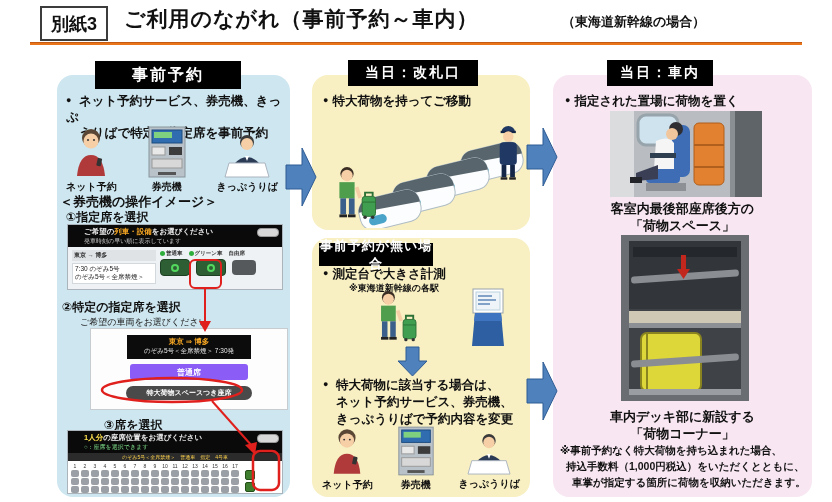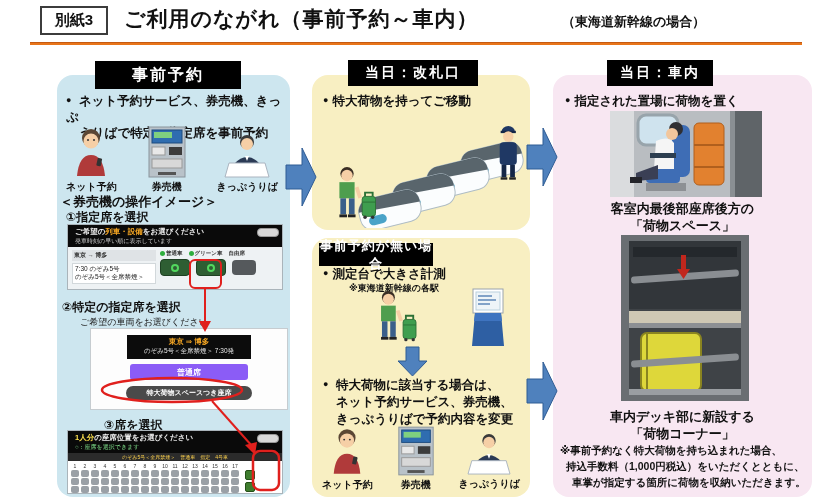--- a/index.html
+++ b/index.html
@@ -1,21 +1,21 @@
 <!DOCTYPE html>
 <html><head>
 <meta charset="utf-8">
 <style>
   html,body{margin:0;padding:0;background:#fff;}
   *{box-sizing:border-box;}
   .page{position:relative;width:832px;height:502px;background:#fff;overflow:hidden;
         font-family:"Liberation Sans","DejaVu Sans",sans-serif;color:#111;}
   
-  .tag{position:absolute;left:40px;top:6px;width:68px;height:29px;border:2px solid #3c3c3c;
-       display:flex;align-items:center;justify-content:center;font-size:15px;font-weight:bold;}
+  .tag{position:absolute;left:40px;top:6px;width:68px;height:35px;border:2px solid #3c3c3c;
+       display:flex;align-items:center;justify-content:center;font-size:18px;font-weight:bold;}
   .title{position:absolute;left:124px;top:5px;font-size:21px;font-weight:bold;letter-spacing:1px;}
   .subtitle{position:absolute;left:562px;top:13px;font-size:13px;font-weight:bold;}
   .rule{position:absolute;left:30px;top:42px;width:772px;height:3px;background:#e8751a;border-top:1px solid #c55a11;}
   
   .panel{position:absolute;border-radius:16px;}
   .p-left{left:57px;top:75px;width:233px;height:422px;background:#cde6ef;}
   .p-midtop{left:312px;top:75px;width:218px;height:155px;background:#f8efc2;}
   .p-midbot{left:312px;top:238px;width:218px;height:259px;background:#f8efc2;}
   .p-right{left:553px;top:75px;width:259px;height:422px;background:#f8e7f2;}
   .badge{position:absolute;background:#000;color:#fff;font-weight:bold;display:flex;
@@ -23,21 +23,21 @@
   .b-advance{left:95px;top:61px;width:146px;height:28px;font-size:16px;}
   .b-gate{left:348px;top:60px;width:130px;height:26px;font-size:14px;}
   .b-incar{left:607px;top:60px;width:106px;height:26px;font-size:14px;}
   .b-noreserve{left:319px;top:243px;width:114px;height:23px;font-size:13px;letter-spacing:1px;text-align:center;}
   
   .bullet{position:absolute;font-weight:bold;line-height:1.28;}
   .bullet:before{content:"●";font-size:9px;vertical-align:2px;margin-right:4px;}
   .caption{position:absolute;width:100%;text-align:center;font-weight:bold;font-size:13px;line-height:1.3;}
   
   .scr{position:absolute;box-shadow:0 0 0 1px #aab4ba;background:#eef2f4;overflow:hidden;}
-  .scr-hd{background:#0a0a0a;color:#eee;padding:2px 7px 1px;position:relative;}
+  .scr-hd{background:#0a0a0a;color:#eee;padding:2px 16px 1px;position:relative;}
   .scr-hd .l1{font-size:7.5px;font-weight:bold;}
   .scr-hd .l2{font-size:6px;color:#cfcfcf;}
   .hl-or{color:#f5a623;}
   .hl-ye{color:#ffe34d;}
   .backpill{position:absolute;right:3px;top:3px;width:22px;height:9px;border-radius:4px;
             background:#d8d8d8;border:1px solid #999;}
   .s1-body{display:flex;padding:3px 4px 2px;gap:4px;}
   .s1-left{width:84px;}
   .s1-route{background:#dfe3e6;color:#333;font-size:6px;font-weight:bold;padding:1px 2px;margin-bottom:2px;}
   .s1-train{font-size:6.5px;color:#222;line-height:1.3;background:#fff;padding:1px 2px;border:1px solid #d2d8db;}

